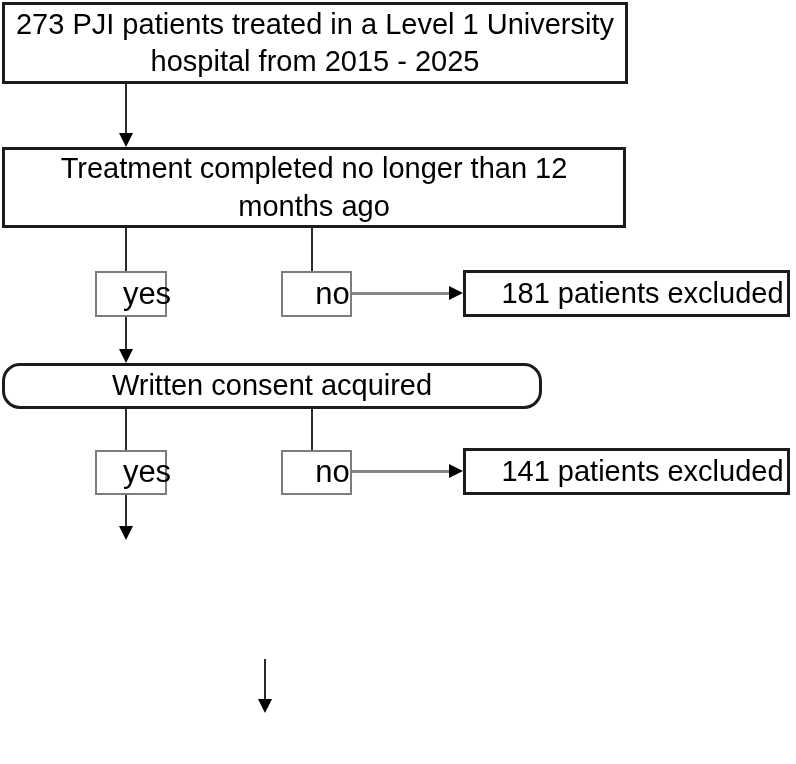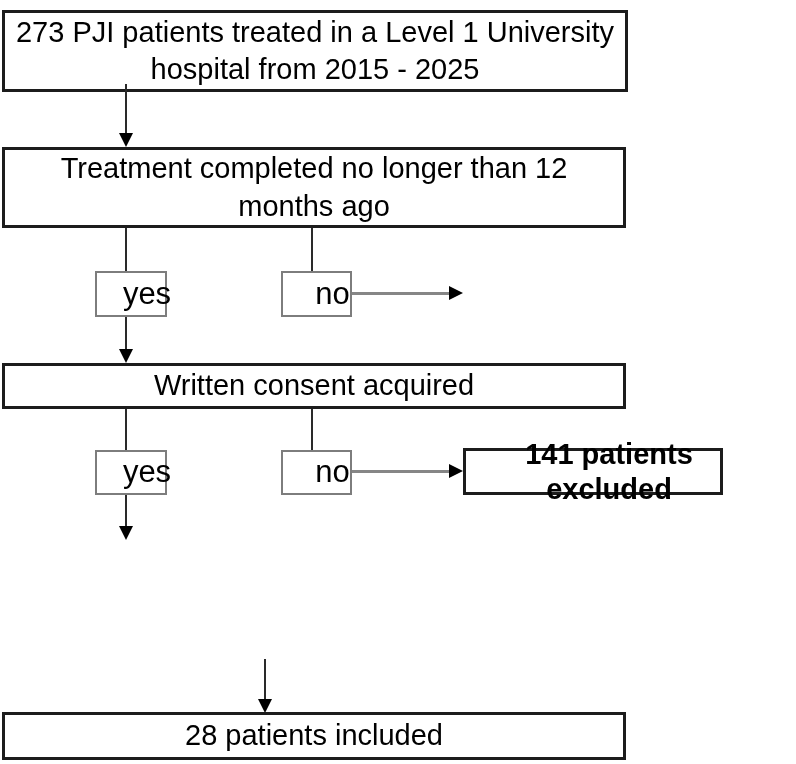--- a/index.html
+++ b/index.html
@@ -68,55 +68,55 @@
     border-top: 7px solid transparent;
     border-bottom: 7px solid transparent;
     border-left: 14px solid #000000;
   }
 </style>
 </head>
 <body>
 
 <div class="canvas">
 
-  <div class="node main-box" style="left:2px; top:10px; width:626px; height:82px;">273 PJI patients treated in a Level 1 University
+  <div class="node main-box" style="left:2px; top:2px; width:626px; height:82px;">273 PJI patients treated in a Level 1 University
 hospital from 2015 - 2025</div>
 
   <div class="vline" style="left:125px; top:84px; height:50px;"></div>
   <div class="arrow-down" style="left:119px; top:133px;"></div>
 
   <div class="node main-box" style="left:2px; top:147px; width:624px; height:81px;text-align:center;">Treatment completed no longer than 12
 months ago</div>
 
   <div class="vline" style="left:125px; top:228px; height:43px;"></div>
   <div class="vline" style="left:311px; top:228px; height:43px;"></div>
 
   <div class="node decision-box" style="left:95px; top:271px; width:72px; height:46px;">yes</div>
   <div class="node decision-box" style="left:281px; top:271px; width:71px; height:46px;">no</div>
 
   <div class="hline" style="left:352px; top:292px; width:97px;"></div>
   <div class="arrow-right" style="left:449px; top:286px;"></div>
+  <div class="node excluded-box" style="left:463px; top:270px; width:327px; height:47px;">181 patients excluded</div>
 
   <div class="vline" style="left:125px; top:317px; height:33px;"></div>
   <div class="arrow-down" style="left:119px; top:349px;"></div>
 
-  <div class="node main-box" style="left:2px; top:363px; width:624px; height:46px;">Written consent acquired</div>
+  <div class="node main-box" style="left:2px; top:363px; width:540px; height:46px;border-radius:18px;">Written consent acquired</div>
 
   <div class="vline" style="left:125px; top:409px; height:41px;"></div>
   <div class="vline" style="left:311px; top:409px; height:41px;"></div>
 
   <div class="node decision-box" style="left:95px; top:450px; width:72px; height:45px;">yes</div>
   <div class="node decision-box" style="left:281px; top:450px; width:71px; height:45px;">no</div>
 
   <div class="hline" style="left:352px; top:470px; width:97px;"></div>
   <div class="arrow-right" style="left:449px; top:464px;"></div>
-  <div class="node excluded-box" style="left:463px; top:448px; width:260px; height:47px;font-weight:bold;">141 patients excluded</div>
+  <div class="node excluded-box" style="left:463px; top:448px; width:327px; height:47px;">141 patients excluded</div>
 
   <div class="vline" style="left:125px; top:495px; height:31px;"></div>
   <div class="arrow-down" style="left:119px; top:526px;"></div>
 
 
   <div class="vline" style="left:264px; top:659px; height:40px;"></div>
   <div class="arrow-down" style="left:258px; top:699px;"></div>
 
-  <div class="node main-box" style="left:2px; top:712px; width:624px; height:48px;">28 patients included</div>
 
 </div>
 
 </body></html>

